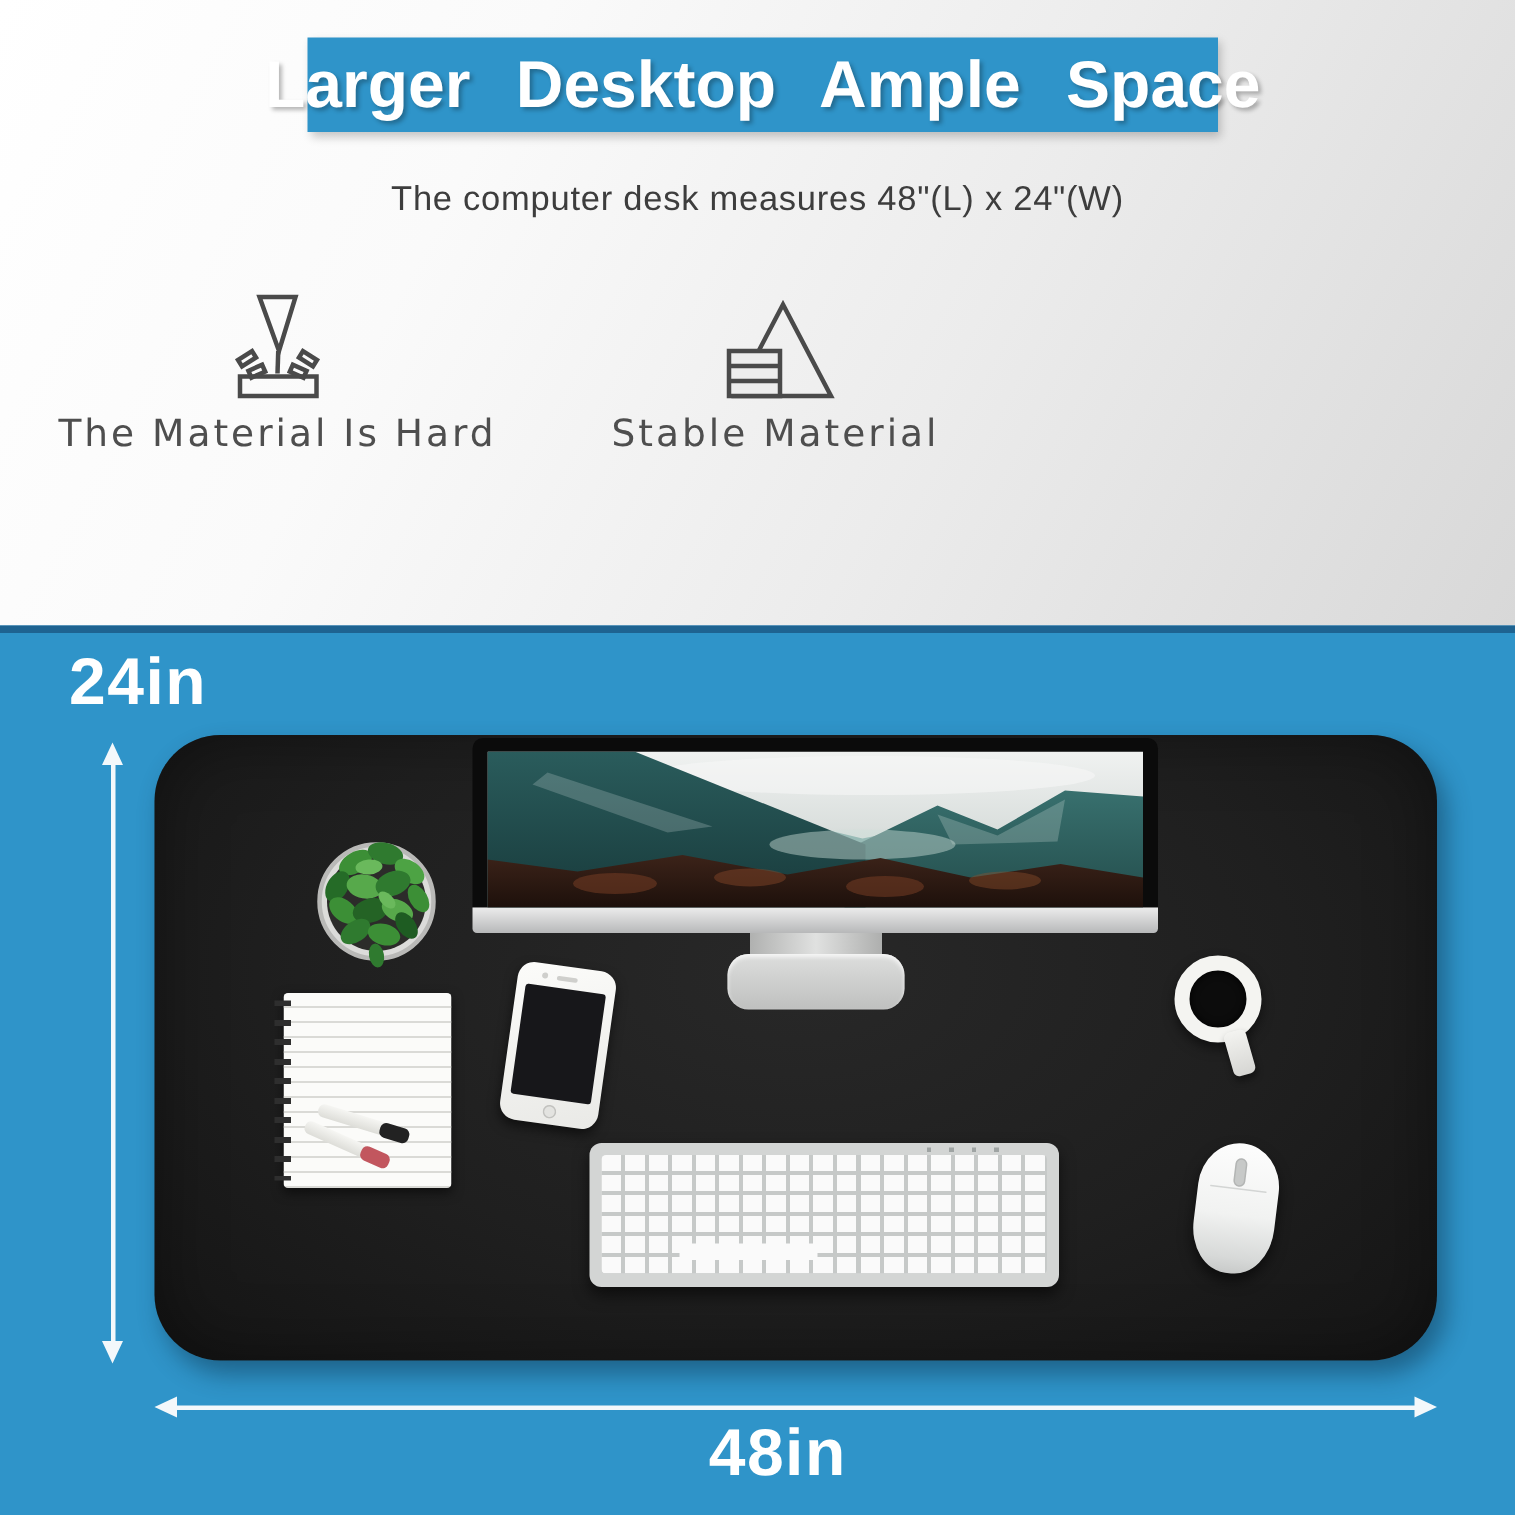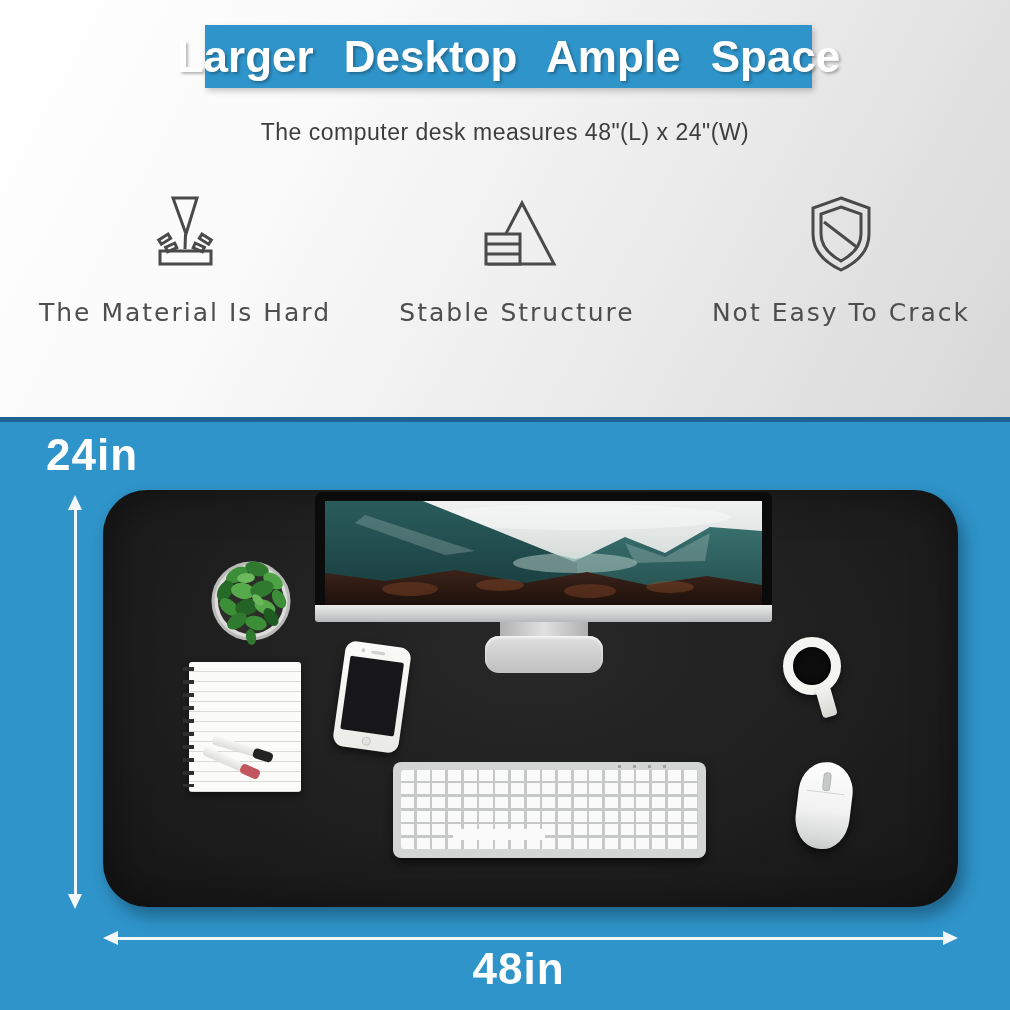--- a/index.html
+++ b/index.html
@@ -12,21 +12,21 @@
   .banner{position:absolute;left:205px;top:25px;width:607px;height:63px;
     display:flex;align-items:center;justify-content:center;white-space:nowrap;
     box-shadow:2px 3px 6px rgba(0,0,0,.22);}
   .banner-text{color:#fff;font-size:44px;font-weight:700;letter-spacing:0px;word-spacing:18px;
     text-shadow:2px 2px 3px rgba(0,0,0,.28);}
   .subtitle{position:absolute;left:0;top:96px;width:1010px;text-align:center;
     font-size:23px;color:#3d3d3d;letter-spacing:.5px;}
 
   .feature{position:absolute;top:182px;width:320px;display:flex;flex-direction:column;align-items:center;}
   .feature .f-icon{height:92px;display:flex;align-items:flex-end;justify-content:center;}
-  .feature .f-label{margin-top:24px;font-family:"DejaVu Sans",sans-serif;
+  .feature .f-label{font-family:"DejaVu Sans",sans-serif;
     font-size:25px;color:#4e4e4e;letter-spacing:2px;white-space:nowrap;}
   .feat-1{left:25px;}
   .feat-2{left:357px;}
   .feat-3{left:681px;}
   .f-icon svg{stroke:#4a4a4a;fill:none;stroke-width:3;}
 
   
   .bottom-section{position:absolute;left:0;top:417px;width:1010px;height:593px;background:#2f94c9;}
   .blue-top-strip{position:absolute;left:0;top:0;width:1010px;height:5px;background:#1e6391;}
 
@@ -140,33 +140,23 @@
 
     <div class="feature feat-2">
       <div class="f-icon">
         <svg width="80" height="76" viewBox="0 0 80 76">
           <polygon points="45,5 77,66 13,66"></polygon>
           <rect x="9" y="36" width="34" height="30" fill="#ededed"></rect>
           <line x1="9" y1="46" x2="43" y2="46"></line>
           <line x1="9" y1="56" x2="43" y2="56"></line>
         </svg>
       </div>
-      <span class="f-label">Stable Structure</span>
-    </div>
-
-    <div class="feature feat-3">
-      <div class="f-icon">
-        <svg width="72" height="80" viewBox="0 0 72 80">
-          <path d="M36 4 L64 14 V40 C64 58 51 69 36 76 C21 69 8 58 8 40 V14 Z"></path>
-          <path d="M36 13 L56 20 V40 C56 53 47 61 36 67 C25 61 16 53 16 40 V20 Z"></path>
-          <line x1="19" y1="28" x2="53" y2="54"></line>
-        </svg>
-      </div>
-      <span class="f-label">Not Easy To Crack</span>
-    </div>
+      <span class="f-label">Stable Material</span>
+    </div>
+
   </section>
 
   <section class="bottom-section">
     <div class="blue-top-strip"></div>
 
     <span class="dim-label dim-24">24in</span>
     <div class="v-arrow">
         <div class="line"></div>
       </div>
 

